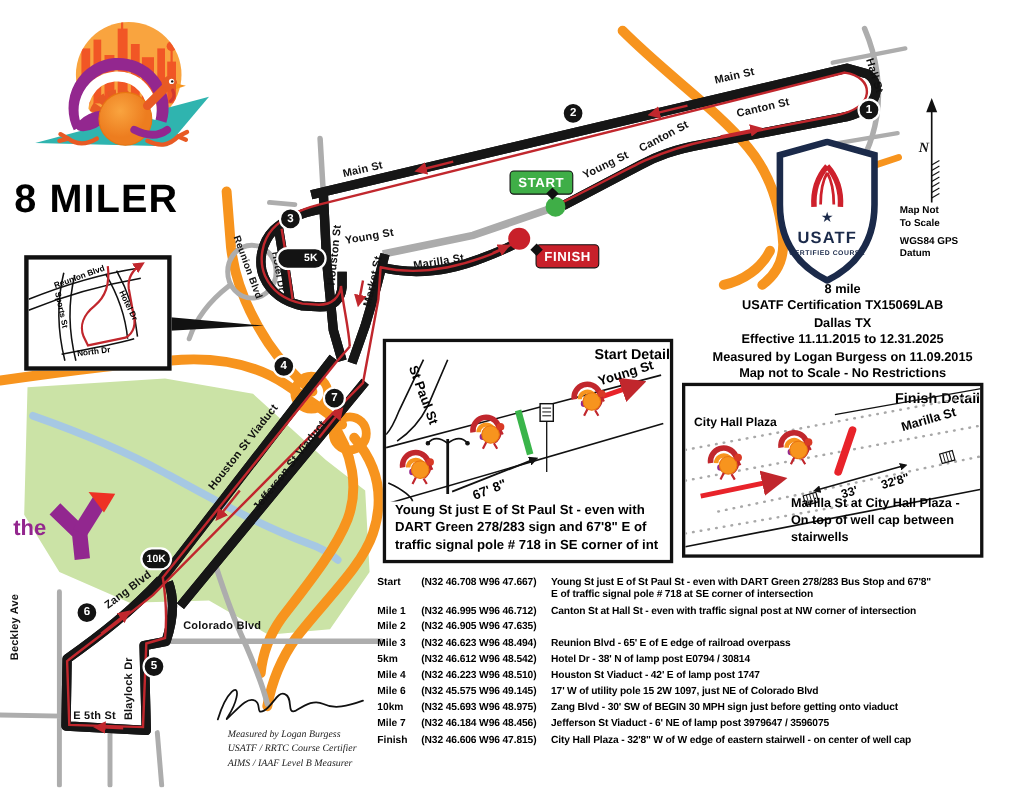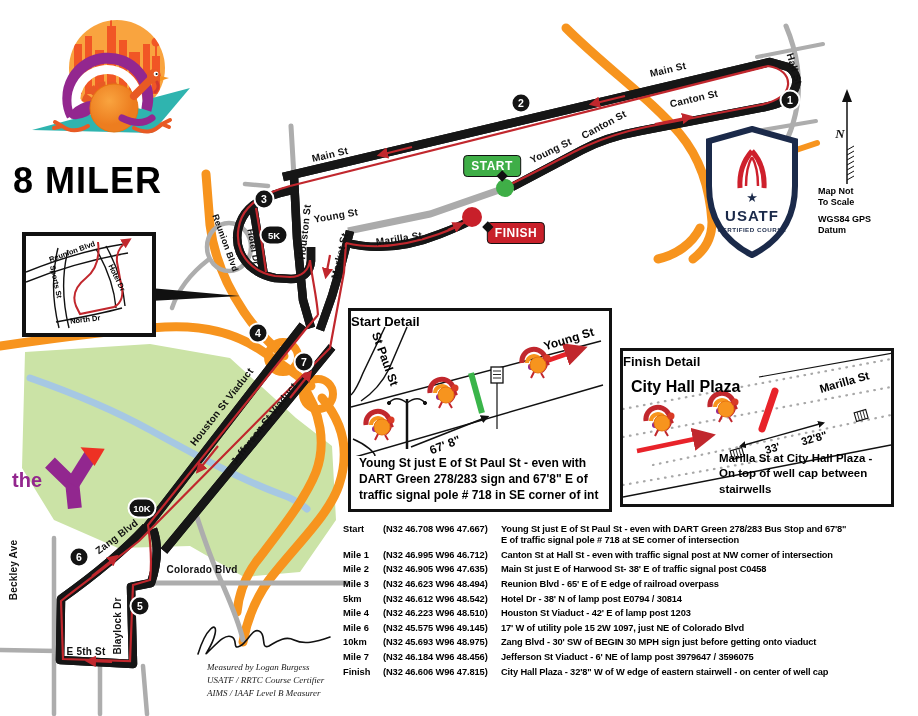--- a/index.html
+++ b/index.html
@@ -16,21 +16,21 @@
       justify-content:center;font:700 10.5px/1 "Liberation Sans",sans-serif;box-sizing:content-box}
   .mk.wide{width:25px;border-radius:11px;font-size:9.5px}
   
   .sfbadge{position:absolute;z-index:14;transform:translate(-50%,-50%);color:#fff;
       font:700 12px/1 "Liberation Sans",sans-serif;padding:4px 7px;border:1.6px solid #111;
       border-radius:4px;letter-spacing:.5px;white-space:nowrap}
   .tail{position:absolute;width:8px;height:8px;background:#111;transform:rotate(45deg)}
   .dot{position:absolute;z-index:13;border-radius:50%;transform:translate(-50%,-50%)}
   
   .inset{position:absolute;background:#fff;border:3px solid #111;z-index:20}
-  .inset-title{position:absolute;left:0;right:17px;text-align:left;font:700 13px/1 "Liberation Sans",sans-serif;color:#000}
+  .inset-title{position:absolute;left:0;right:0;text-align:right;font:700 13px/1 "Liberation Sans",sans-serif;color:#000}
   .bl{position:absolute;font:700 11px/1 "Liberation Sans",sans-serif;color:#000;white-space:nowrap}
   .cap{position:absolute;font:700 12px/1.33 "Liberation Sans",sans-serif;color:#000}
   
   #cert{position:absolute;left:618px;top:255px;width:296px;z-index:8;text-align:center;
         font:700 11.6px/15.4px "Liberation Sans",sans-serif;color:#000}
   
   .cmp-txt{position:absolute;z-index:8;text-align:left;font:700 9px/11px "Liberation Sans",sans-serif;color:#000}
   
   #race-title{position:absolute;left:13px;top:163px;z-index:30;font:700 36px/1 "Liberation Sans",sans-serif;
         color:#000000;letter-spacing:1px}
@@ -196,20 +196,28 @@
       <path d="M38,62 C37,46 42,34 50,25" stroke-width="5"></path>
       <path d="M62,62 C63,46 58,34 50,25" stroke-width="5"></path>
       <path d="M44,60 C44,48 46,38 50,31" stroke-width="2.5"></path>
       <path d="M56,60 C56,48 54,38 50,31" stroke-width="2.5"></path>
     </g>
     <text x="50" y="76" text-anchor="middle" font-size="13" fill="#1B2A4A">★</text>
     <text x="50" y="95" text-anchor="middle" font-family="Liberation Sans,sans-serif" font-weight="700" font-size="15" letter-spacing="1" fill="#1B2A4A">USATF</text>
     <text x="50" y="106" text-anchor="middle" font-family="Liberation Sans,sans-serif" font-weight="700" font-size="6.2" letter-spacing=".5" fill="#1B2A4A">CERTIFIED COURSE</text>
   </svg>
 
+  <div id="cert">
+    <div>8 mile</div>
+    <div>USATF Certification TX15069LAB</div>
+    <div>Dallas TX</div>
+    <div>Effective 11.11.2015 to 12.31.2025</div>
+    <div>Measured by Logan Burgess on 11.09.2015</div>
+    <div>Map not to Scale - No Restrictions</div>
+  </div>
 
   <svg class="abs" style="left:826px;top:88px;z-index:8" width="44" height="100" viewBox="0 0 44 100">
     <line x1="21" y1="10" x2="21" y2="96" stroke="#111" stroke-width="1.5"></line>
     <path d="M21,1 L16,14 L26,14 Z" fill="#111"></path>
     <g stroke="#111" stroke-width="1">
       <line x1="21" y1="62" x2="28" y2="58"></line>
         <line x1="21" y1="67" x2="28" y2="63"></line>
       <line x1="21" y1="72" x2="28" y2="68"></line>
         <line x1="21" y1="77" x2="28" y2="73"></line>
       <line x1="21" y1="82" x2="28" y2="78"></line>
@@ -244,21 +252,21 @@
   <div class="sl" style="left:117px;top:537px;transform:translate(-50%,-50%) rotate(-37deg)">Zang Blvd</div>
   <div class="sl" style="left:202px;top:570px;transform:translate(-50%,-50%)">Colorado Blvd</div>
   <div class="sl" style="left:118px;top:626px;transform:translate(-50%,-50%) rotate(-90deg)">Blaylock Dr</div>
   <div class="sl" style="left:86px;top:652px;transform:translate(-50%,-50%)">E 5th St</div>
   <div class="sl" style="left:14px;top:570px;transform:translate(-50%,-50%) rotate(-90deg)">Beckley Ave</div>
 
   <div id="markers">
       <div class="mk" style="left: 790px; top: 100px;">1</div>
       <div class="mk" style="left: 521px; top: 103px;">2</div>
       <div class="mk" style="left: 264px; top: 199px;">3</div>
-      <div class="mk wide" style="left: 274px; top: 235px;">5K</div>
+      <div class="mk wide" style="left: 274px; top: 235px; padding-left: 17px;">5K</div>
       <div class="mk" style="left: 258px; top: 333px;">4</div>
       <div class="mk" style="left: 304px; top: 362px;">7</div>
       <div class="mk wide" style="left: 142px; top: 508px;">10K</div>
       <div class="mk" style="left: 79px; top: 557px;">6</div>
       <div class="mk" style="left: 140px; top: 606px;">5</div>
     </div>
 
   <div class="dot" style="left:505px;top:188px;width:18px;height:18px;background:#3FAE47"></div>
   <div class="dot" style="left:472px;top:217px;width:20px;height:20px;background:#C8202A"></div>
   <div class="sfbadge" style="left:492px;top:166px;background:#3FAE47">
@@ -332,21 +340,21 @@
         <rect x="108" y="98" width="12" height="9" fill="#fff" stroke="#111" stroke-width="1.1"></rect>
         <path d="M111,98 v9 M114,98 v9 M117,98 v9" stroke="#111" stroke-width="0.8"></path>
       </g>
       <g transform="rotate(-16 238 64)">
         <rect x="232" y="60" width="12" height="9" fill="#fff" stroke="#111" stroke-width="1.1"></rect>
         <path d="M235,60 v9 M238,60 v9 M241,60 v9" stroke="#111" stroke-width="0.8"></path>
       </g>
       <use href="#mturk" transform="translate(20,56)"></use>
       <use href="#mturk" transform="translate(84,42)"></use>
     </svg>
-    <div class="bl" style="left:8px;top:28px;font-size:16px">City Hall Plaza</div>
+    <div class="bl" style="left:8px;top:28px;font-size:11px">City Hall Plaza</div>
     <div class="bl" style="left:196px;top:26px;font-size:11.5px;transform:rotate(-16deg)">Marilla St</div>
     <div class="bl" style="left:142px;top:92px;font-size:11px;transform:rotate(-16deg)">33'</div>
     <div class="bl" style="left:178px;top:82px;font-size:11px;transform:rotate(-16deg)">32'8"</div>
     <div class="cap" style="left:96px;top:100px;width:166px;font-size:11.5px;">Marilla St at City Hall Plaza - On top of well cap between stairwells</div>
   </div>
 
   <div id="ymca" style="width:100px;height:74px">
     <div class="the">the</div>
     <svg style="position:absolute;left:34px;top:0;transform:rotate(-6deg)" width="64" height="70" viewBox="0 0 64 70">
       <path d="M8,14 L28,38 L28,62" stroke="#92278F" stroke-width="14" fill="none"></path>
@@ -372,36 +380,35 @@
           <div class="c-desc">Young St just E of St Paul St - even with DART Green 278/283 Bus Stop and 67'8" E of traffic signal pole # 718 at SE corner of intersection</div>
         </div>
         <div class="crow">
           <div class="c-point">Mile 1</div>
           <div class="c-gps">(N32 46.995 W96 46.712)</div>
           <div class="c-desc">Canton St at Hall St - even with traffic signal post at NW corner of intersection</div>
         </div>
         <div class="crow">
           <div class="c-point">Mile 2</div>
           <div class="c-gps">(N32 46.905 W96 47.635)</div>
-          <div class="c-desc">Main St just E of Harwood St- 38' E of traffic signal post C0458</div>
         </div>
         <div class="crow">
           <div class="c-point">Mile 3</div>
           <div class="c-gps">(N32 46.623 W96 48.494)</div>
           <div class="c-desc">Reunion Blvd - 65' E of E edge of railroad overpass</div>
         </div>
         <div class="crow">
           <div class="c-point">5km</div>
           <div class="c-gps">(N32 46.612 W96 48.542)</div>
           <div class="c-desc">Hotel Dr - 38' N of lamp post E0794 / 30814</div>
         </div>
         <div class="crow">
           <div class="c-point">Mile 4</div>
           <div class="c-gps">(N32 46.223 W96 48.510)</div>
-          <div class="c-desc">Houston St Viaduct - 42' E of lamp post 1203</div>
+          <div class="c-desc">Houston St Viaduct - 42' E of lamp post 1747</div>
         </div>
         <div class="crow">
           <div class="c-point">Mile 6</div>
           <div class="c-gps">(N32 45.575 W96 49.145)</div>
           <div class="c-desc">17' W of utility pole 15 2W 1097, just NE of Colorado Blvd</div>
         </div>
         <div class="crow">
           <div class="c-point">10km</div>
           <div class="c-gps">(N32 45.693 W96 48.975)</div>
           <div class="c-desc">Zang Blvd - 30' SW of BEGIN 30 MPH sign just before getting onto viaduct</div>

